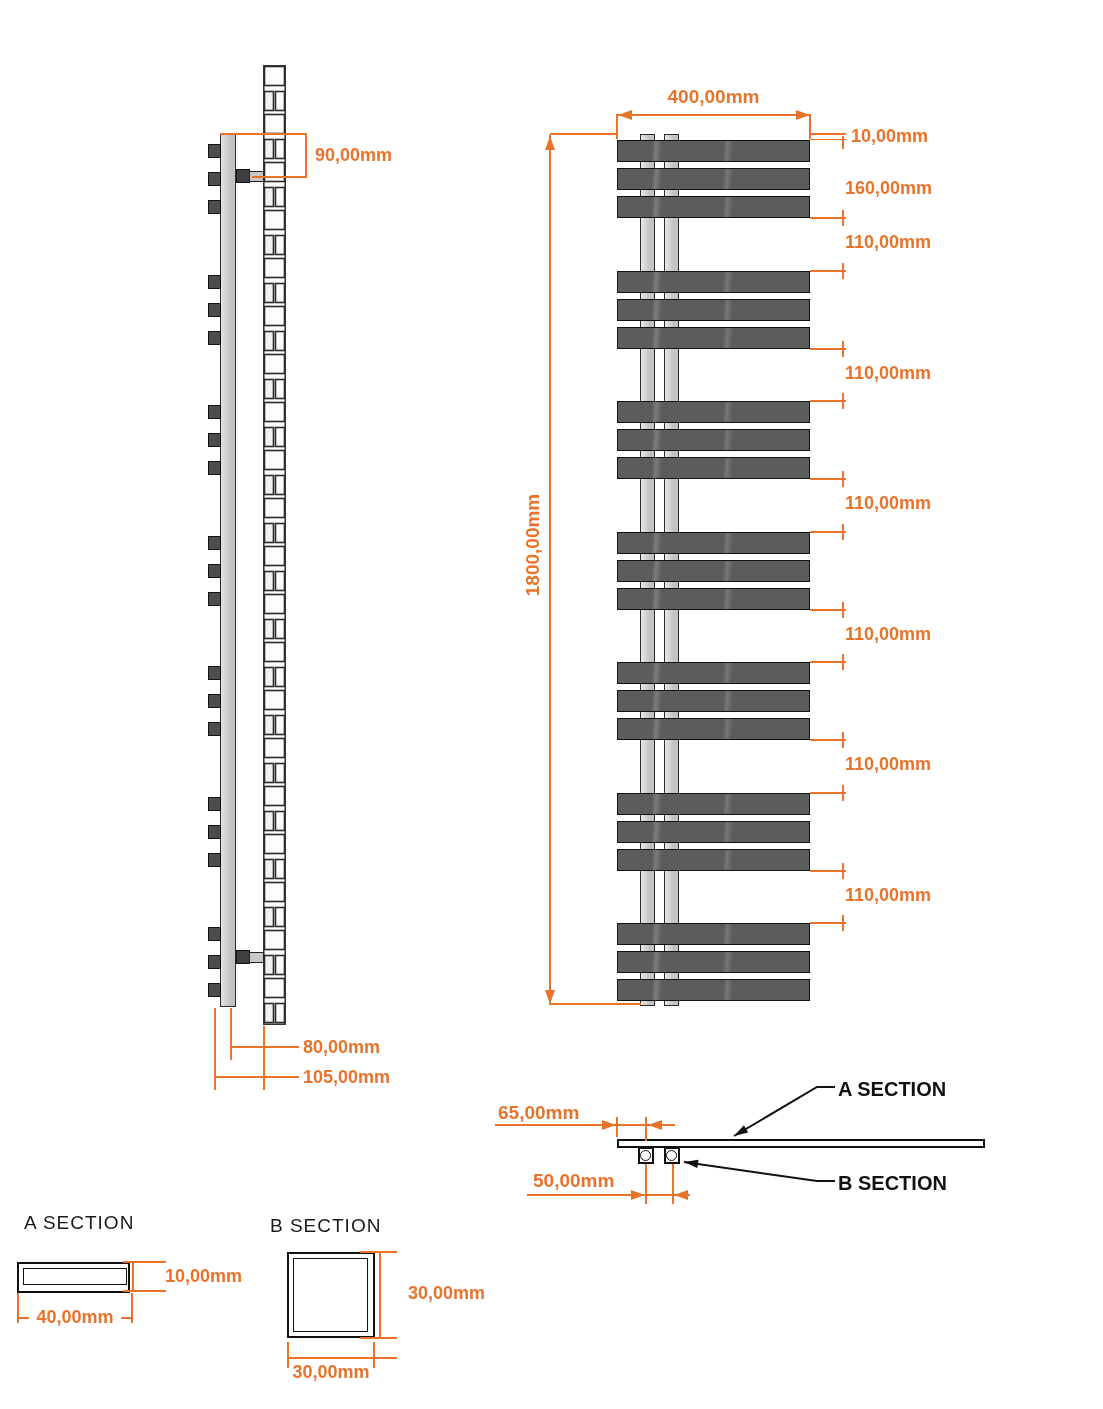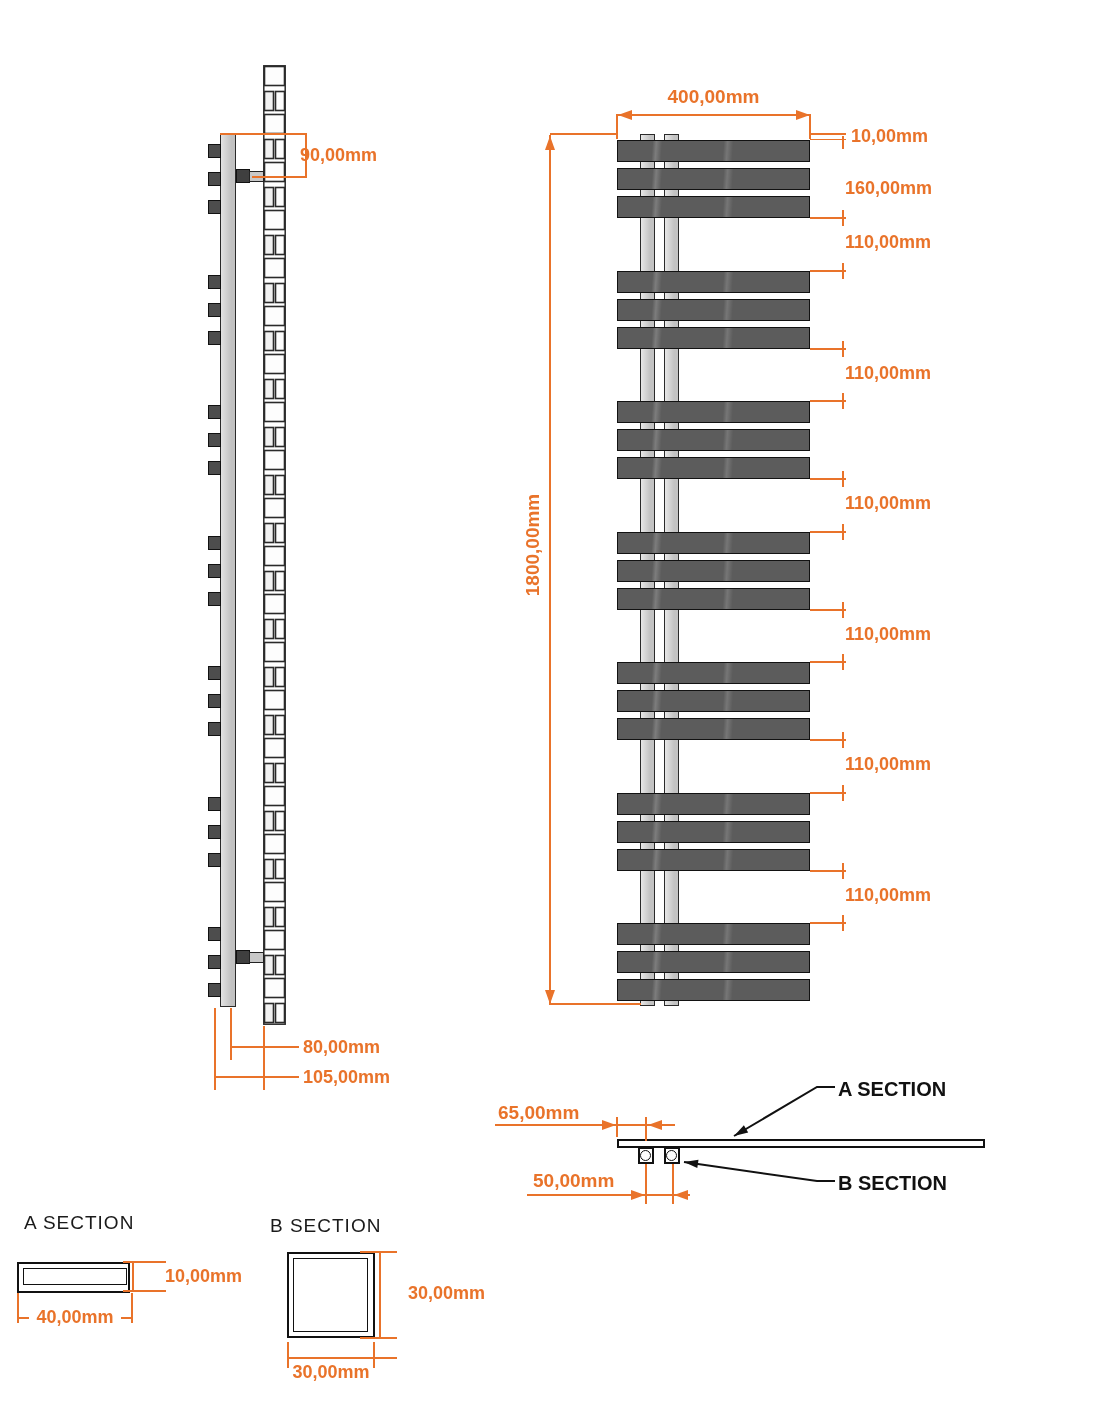--- a/index.html
+++ b/index.html
@@ -72,21 +72,21 @@
       </div>
 
     <div class="bracket-block" style="left:236px;top:169px;width:14px;height:14px;"></div>
     <div class="bracket-arm" style="left:249px;top:171px;width:15px;height:11px;"></div>
     <div class="bracket-block" style="left:236px;top:950px;width:14px;height:14px;"></div>
     <div class="bracket-arm" style="left:249px;top:952px;width:15px;height:11px;"></div>
 
     <div class="ol" style="left:220px;top:133px;width:87px;height:2px;"></div>
     <div class="ol" style="left:252px;top:176px;width:55px;height:2px;"></div>
     <div class="ol" style="left:305px;top:133px;width:2px;height:45px;"></div>
-    <div class="dim-label sm" style="left:300px;top:146px;">90,00mm</div>
+    <div class="dim-label sm" style="left:315px;top:146px;">90,00mm</div>
 
     <div class="ol" style="left:214px;top:1008px;width:2px;height:82px;"></div>
     <div class="ol" style="left:230px;top:1008px;width:2px;height:52px;"></div>
     <div class="ol" style="left:263px;top:1026px;width:2px;height:64px;"></div>
     <div class="ol" style="left:230px;top:1046px;width:69px;height:2px;"></div>
     <div class="dim-label sm" style="left:303px;top:1038px;">80,00mm</div>
     <div class="ol" style="left:214px;top:1076px;width:85px;height:2px;"></div>
     <div class="dim-label sm" style="left:303px;top:1068px;">105,00mm</div>
   </div>
 

